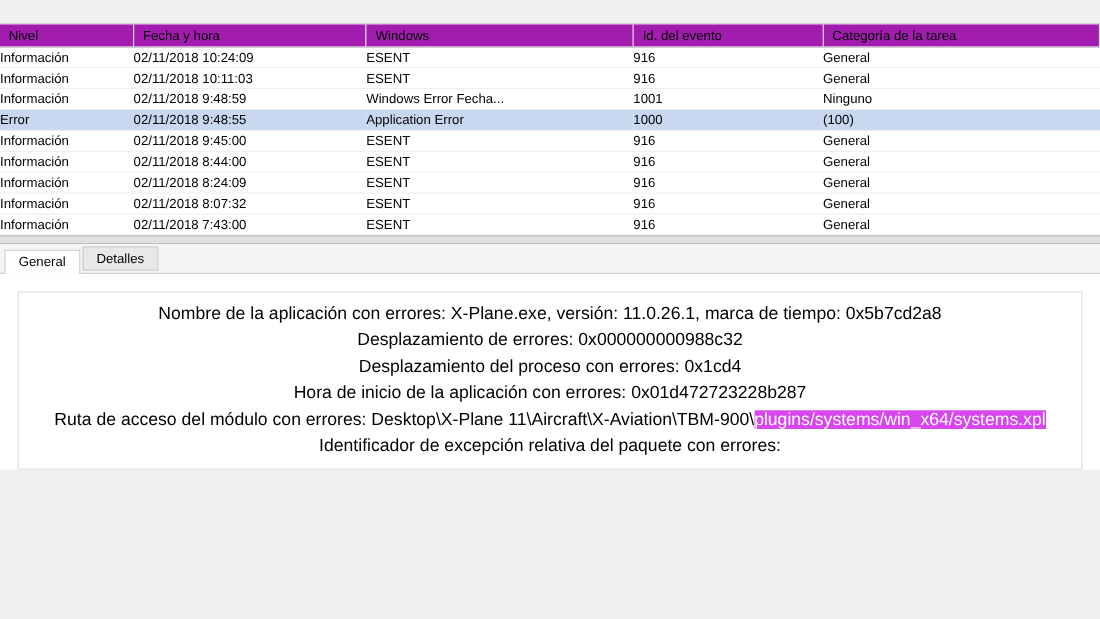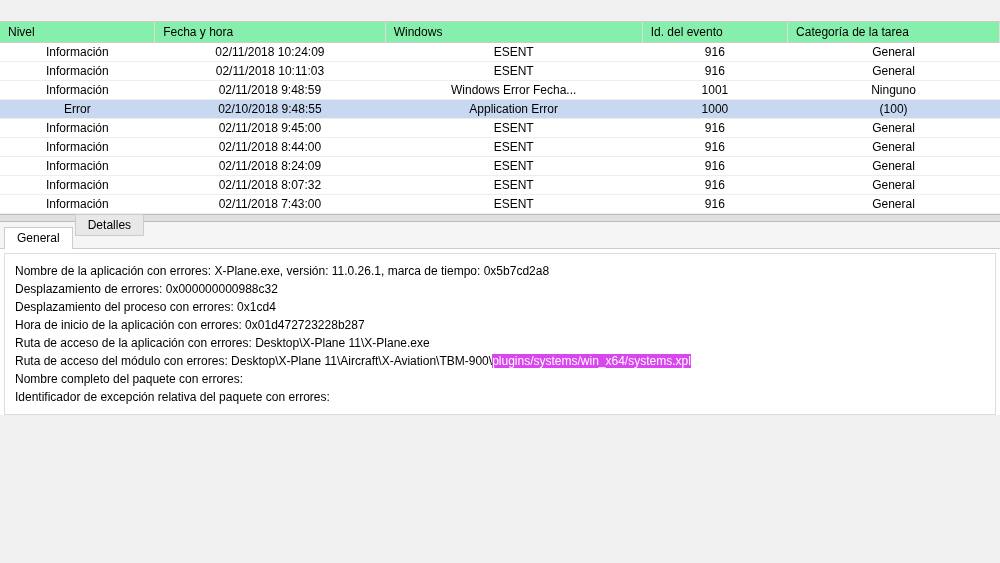--- a/index.html
+++ b/index.html
@@ -30,38 +30,37 @@
       overflow: hidden;
     }
 
     .event-table {
       width: 100%;
       border-collapse: collapse;
       font-size: 12px;
     }
 
     .event-table thead tr {
-      background: #86efac;
+      background: #a21caf;
       border-bottom: 1px solid #ccc;
     }
 
     .event-table th {
       text-align: left;
       padding: 3px 8px;
       font-weight: normal;
       color: #000;
       border-right: 1px solid #ddd;
       white-space: nowrap;
     }
 
     .event-table td {
-      padding: 2px 16px;
+      padding: 2px 0;
       border-bottom: 1px solid #eee;
       white-space: nowrap;
-      text-align: center;
     }
 
     .event-table tr.selected td {
       background: #c8d8f0;
     }
 
     .divider-bar {
       background: #e0e0e0;
       border-top: 1px solid #bbb;
       border-bottom: 1px solid #bbb;
@@ -93,30 +92,31 @@
       border-bottom: none;
       background: #fff;
       margin-right: 2px;
       position: relative;
       bottom: -1px;
     }
 
     .tab.inactive {
       background: #e8e8e8;
       border-bottom: 1px solid #ccc;
-      bottom: 12px;
+      bottom: 2px;
     }
 
     .detail-content {
       padding: 8px 10px;
-      font-size: 12px;
+      font-size: 16px;
       line-height: 1.5;
       background: #fff;
       border: 1px solid #ddd;
-      margin: 4px;
+      margin: 16px;
+      text-align: center;
     }
 
     .detail-content p {
       margin-bottom: 0;
     }
   </style>
 </head>
 <body>
 
 <div class="top-bar">
@@ -151,21 +151,21 @@
         </tr>
         <tr>
           <td>Información</td>
           <td>02/11/2018 9:48:59</td>
           <td>Windows Error Fecha...</td>
           <td>1001</td>
           <td>Ninguno</td>
         </tr>
         <tr class="selected">
           <td>Error</td>
-          <td>02/10/2018 9:48:55</td>
+          <td>02/11/2018 9:48:55</td>
           <td>Application Error</td>
           <td>1000</td>
           <td>(100)</td>
         </tr>
         <tr>
           <td>Información</td>
           <td>02/11/2018 9:45:00</td>
           <td>ESENT</td>
           <td>916</td>
           <td>General</td>
@@ -209,18 +209,16 @@
 <div class="bottom-panel">
   <div class="tab-bar">
     <div class="tab">General</div>
     <div class="tab inactive">Detalles</div>
   </div>
   <div class="detail-content" id="detail-content">
       <p>Nombre de la aplicación con errores: X-Plane.exe, versión: 11.0.26.1, marca de tiempo: 0x5b7cd2a8</p>
       <p>Desplazamiento de errores: 0x000000000988c32</p>
       <p>Desplazamiento del proceso con errores: 0x1cd4</p>
       <p>Hora de inicio de la aplicación con errores: 0x01d472723228b287</p>
-      <p>Ruta de acceso de la aplicación con errores:                Desktop\X-Plane 11\X-Plane.exe</p>
       <p>Ruta de acceso del módulo con errores:                Desktop\X-Plane 11\Aircraft\X-Aviation\TBM-900\<span style="background:#d946ef;color:#fff;">plugins/systems/win_x64/systems.xpl</span></p>
-      <p>Nombre completo del paquete con errores:</p>
       <p>Identificador de excepción relativa del paquete con errores:</p>
     </div>
 </div>
 
 </body></html>

